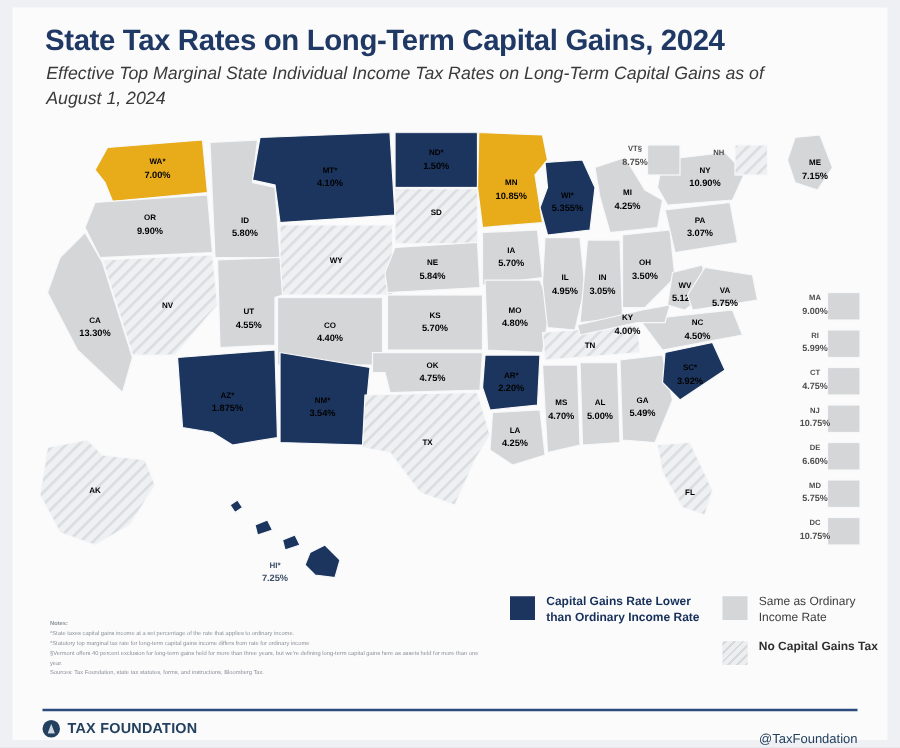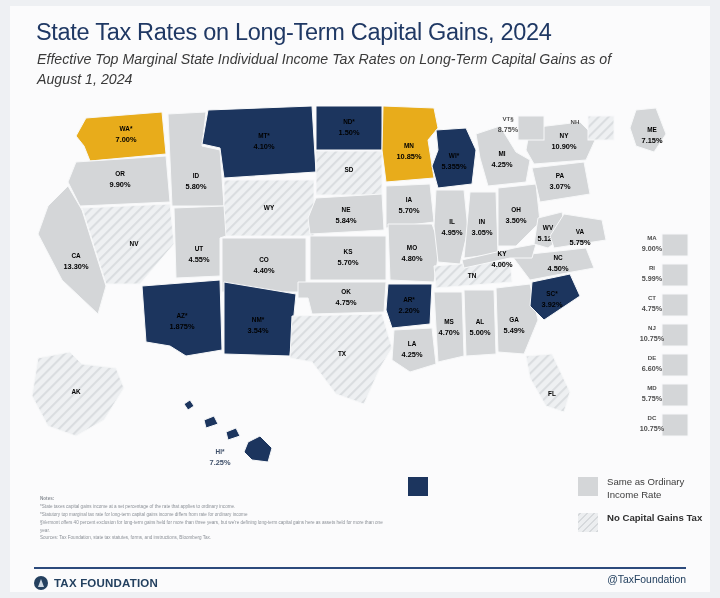--- a/index.html
+++ b/index.html
@@ -1,21 +1,21 @@
 <!DOCTYPE html>
 <html><head>
 <meta charset="utf-8">
 <style>
   html,body{margin:0;padding:0;background:#d8dde3;}
   body{font-family:"Liberation Sans",sans-serif;}
   #page{position:relative;width:720px;height:598px;background:#eef0f3;overflow:hidden;}
   #card{position:absolute;left:10px;top:6px;width:700px;height:586px;background:#fbfbfc;}
 
   
-  .title{position:absolute;left:26px;top:14px;width:650px;font-size:23.5px;font-weight:normal;
+  .title{position:absolute;left:26px;top:14px;width:650px;font-size:23.5px;font-weight:bold;
          color:#1f3864;letter-spacing:-0.3px;line-height:1.1;}
   .subtitle{position:absolute;left:27px;top:44px;width:620px;font-size:14.2px;font-style:italic;
             color:#3a3a3a;line-height:1.38;}
 
   
   #map{position:absolute;left:14px;top:100px;width:690px;height:360px;}
   #map svg{display:block;}
 
   .st-label{font-family:"Liberation Sans",sans-serif;font-weight:bold;text-anchor:middle;}
   .st-name{font-size:6.4px;}
@@ -45,21 +45,21 @@
 
   
   #rule{position:absolute;left:24px;top:561px;width:652px;height:1.6px;background:#2c4a7c;}
   #footer{position:absolute;left:24px;top:568px;width:652px;height:22px;}
   #brand{position:absolute;left:0;top:2px;display:flex;align-items:center;}
   #brand .logo{width:14px;height:14px;border-radius:50%;background:#24405f;margin-right:6px;
                position:relative;flex:none;}
   #brand .logo:after{content:"";position:absolute;left:4px;top:3px;width:6px;height:8px;
                      background:#cfd8e2;clip-path:polygon(50% 0,100% 100%,0 100%);}
   #brand .bt{font-size:11.5px;font-weight:bold;color:#23405f;letter-spacing:.2px;}
-  #handle{position:absolute;right:0;top:0;font-size:10.4px;color:#23405f;}
+  #handle{position:absolute;right:0;top:12px;font-size:10.4px;color:#23405f;}
 </style>
 </head>
 <body>
 
 <div id="page">
  <div id="card">
 
   <div class="title">State Tax Rates on Long-Term Capital Gains, 2024</div>
   <div class="subtitle">Effective Top Marginal State Individual Income Tax Rates on Long-Term Capital Gains as of August 1, 2024</div>
 
@@ -378,20 +378,21 @@
       <polygon points="224,336 236,330 248,342 244,356 228,354 220,346"></polygon>
     </g>
     <text class="st-label st-name dk" x="196" y="348" fill="#3d4e68">HI*</text>
     <text class="st-label st-val dk" x="196" y="359" fill="#3d4e68">7.25%</text>
   </svg>
   </div>
 
   <div id="legend">
     <div class="lg-row" style="left:0;top:0;width:160px;">
       <div class="sw sw-navy"></div>
+      <div class="lg-txt t-navy">Capital Gains Rate Lower than Ordinary Income Rate</div>
     </div>
     <div class="lg-row" style="left:170px;top:36px;width:130px;">
       <div class="sw sw-hatch"></div>
       <div class="lg-txt t-dark">No Capital Gains Tax</div>
     </div>
     <div class="lg-row" style="left:170px;top:0;width:130px;">
       <div class="sw sw-gray"></div>
       <div class="lg-txt t-gray">Same as Ordinary Income Rate</div>
     </div>
   </div>

